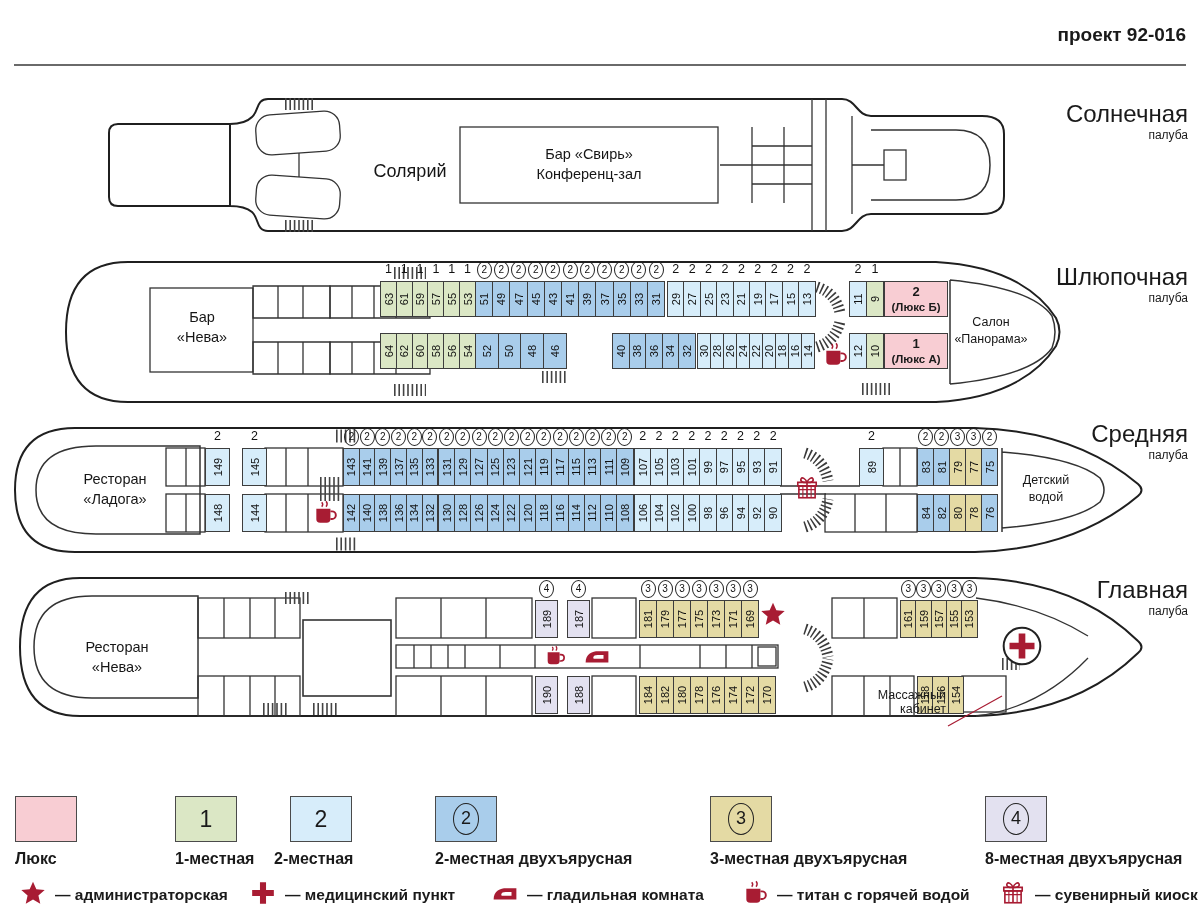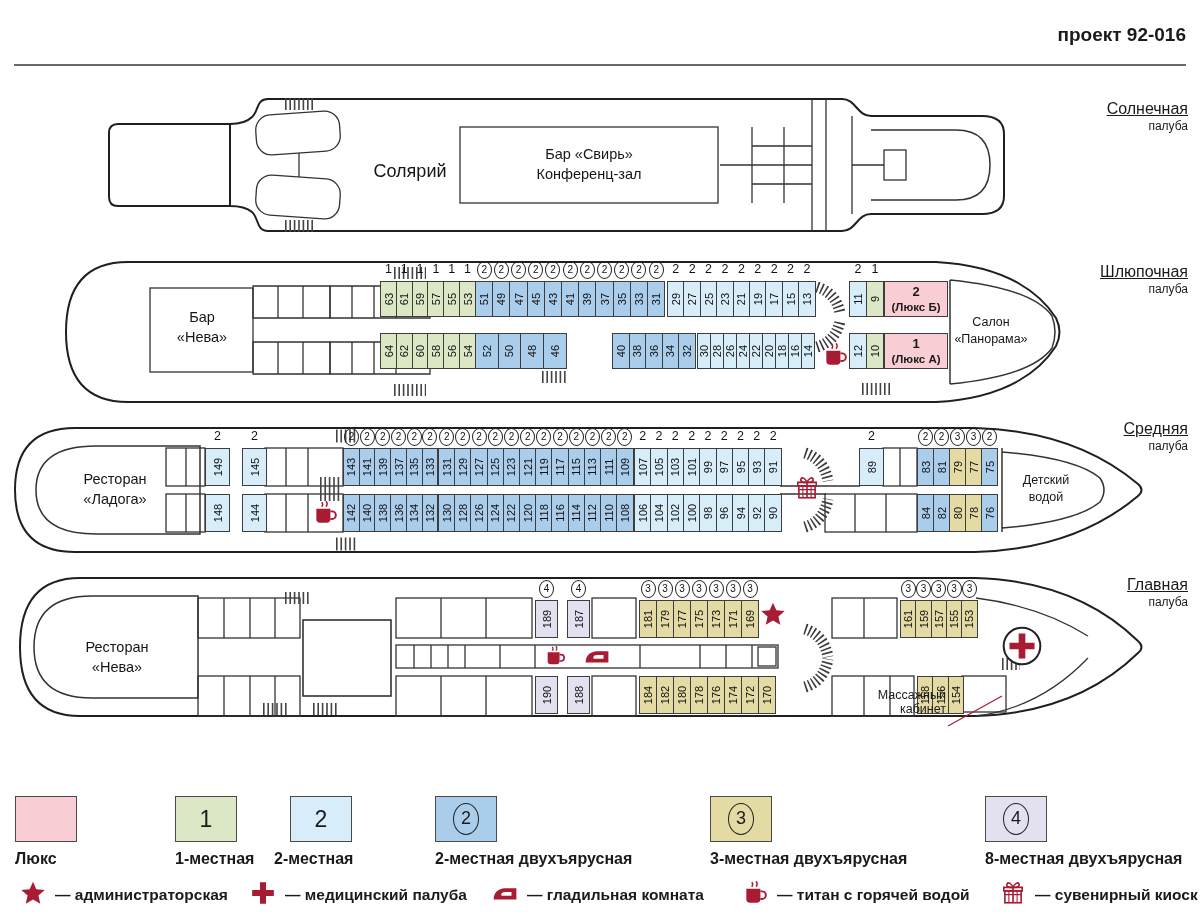--- a/index.html
+++ b/index.html
@@ -2,21 +2,21 @@
 <html><head>
 <meta charset="utf-8">
 <style>
   html,body{margin:0;padding:0;background:#fff;}
   #canvas{position:relative;width:1200px;height:920px;background:#fff;overflow:hidden;
           font-family:"Liberation Sans",sans-serif;color:#1a1a1a;}
   #title{position:absolute;left:14px;top:14px;font-size:27px;font-weight:700;letter-spacing:-.2px;}
   #project{position:absolute;right:14px;top:24px;font-size:19px;font-weight:700;}
   #rule{position:absolute;left:14px;top:64px;width:1172px;height:2px;background:#6a6a6a;}
   .deckname{position:absolute;right:12px;text-align:right;line-height:1.18;}
-  .deckname .l1{font-size:16px;text-decoration:underline;}
+  .deckname .l1{font-size:24px;}
   .deckname .l2{font-size:12px;}
   #hull{position:absolute;left:0;top:0;}
   .cab{position:absolute;box-sizing:border-box;border:1px solid #3d3d3d;}
   .cab span{position:absolute;left:50%;top:50%;transform:translate(-50%,-50%) rotate(-90deg);
             font-size:11px;color:#111;white-space:nowrap;}
   .hdr{position:absolute;text-align:center;font-size:12.5px;color:#111;height:18px;line-height:17px;}
   .circ{display:inline-block;width:13px;height:16px;border:1.2px solid #222;border-radius:50%;
         font-size:10px;line-height:15px;text-align:center;vertical-align:top;}
   .roomlabel{position:absolute;display:flex;flex-direction:column;align-items:center;
              justify-content:center;text-align:center;line-height:1.35;color:#161616;}
@@ -789,21 +789,21 @@
     <div class="licon" style="left:20px;top:880px">
         <span><svg width="26" height="26" viewBox="0 0 24 24">
             <polygon fill="#a81c33" points="12,1.5 15.1,8.6 22.8,9.3 17,14.4 18.7,22 12,18 5.3,22 7,14.4 1.2,9.3 8.9,8.6"></polygon>
           </svg></span>
         <span>— администраторская</span>
       </div>
     <div class="licon" style="left:250px;top:880px">
         <span><svg width="26" height="26" viewBox="0 0 24 24">
             <path fill="#a81c33" d="M9.2 2h5.6v7.2H22v5.6h-7.2V22H9.2v-7.2H2V9.2h7.2z"></path>
           </svg></span>
-        <span>— медицинский палуба</span>
+        <span>— медицинский пункт</span>
       </div>
     <div class="licon" style="left:492px;top:880px">
         <span><svg width="26" height="26" viewBox="0 0 24 24">
             <path fill="#a81c33" fill-rule="evenodd" d="M1.5 18C1.5 9.5 8 7.5 13 7.5L22.5 7.5L22.5 18Z M8.5 13.8C8.5 11.6 10.5 11 12.5 11L18 11L18 14.5L10 14.5C9 14.5 8.5 14.3 8.5 13.8Z"></path>
           </svg></span>
         <span>— гладильная комната</span>
       </div>
     <div class="licon" style="left:742px;top:880px">
         <span><svg width="26" height="26" viewBox="0 0 24 24">
             <path fill="#a81c33" d="M4 8h13v9.5q0 3.5-3.5 3.5h-6Q4 21 4 17.5Z"></path>

